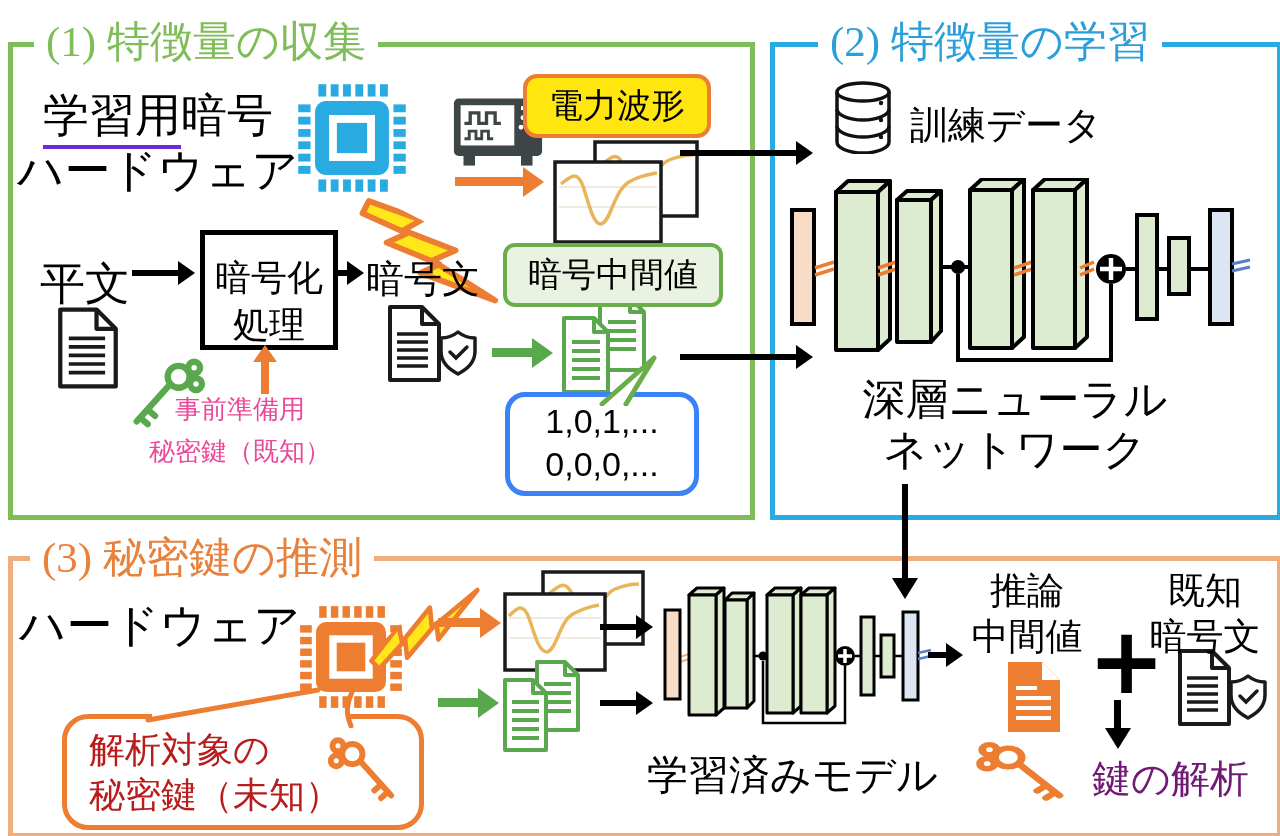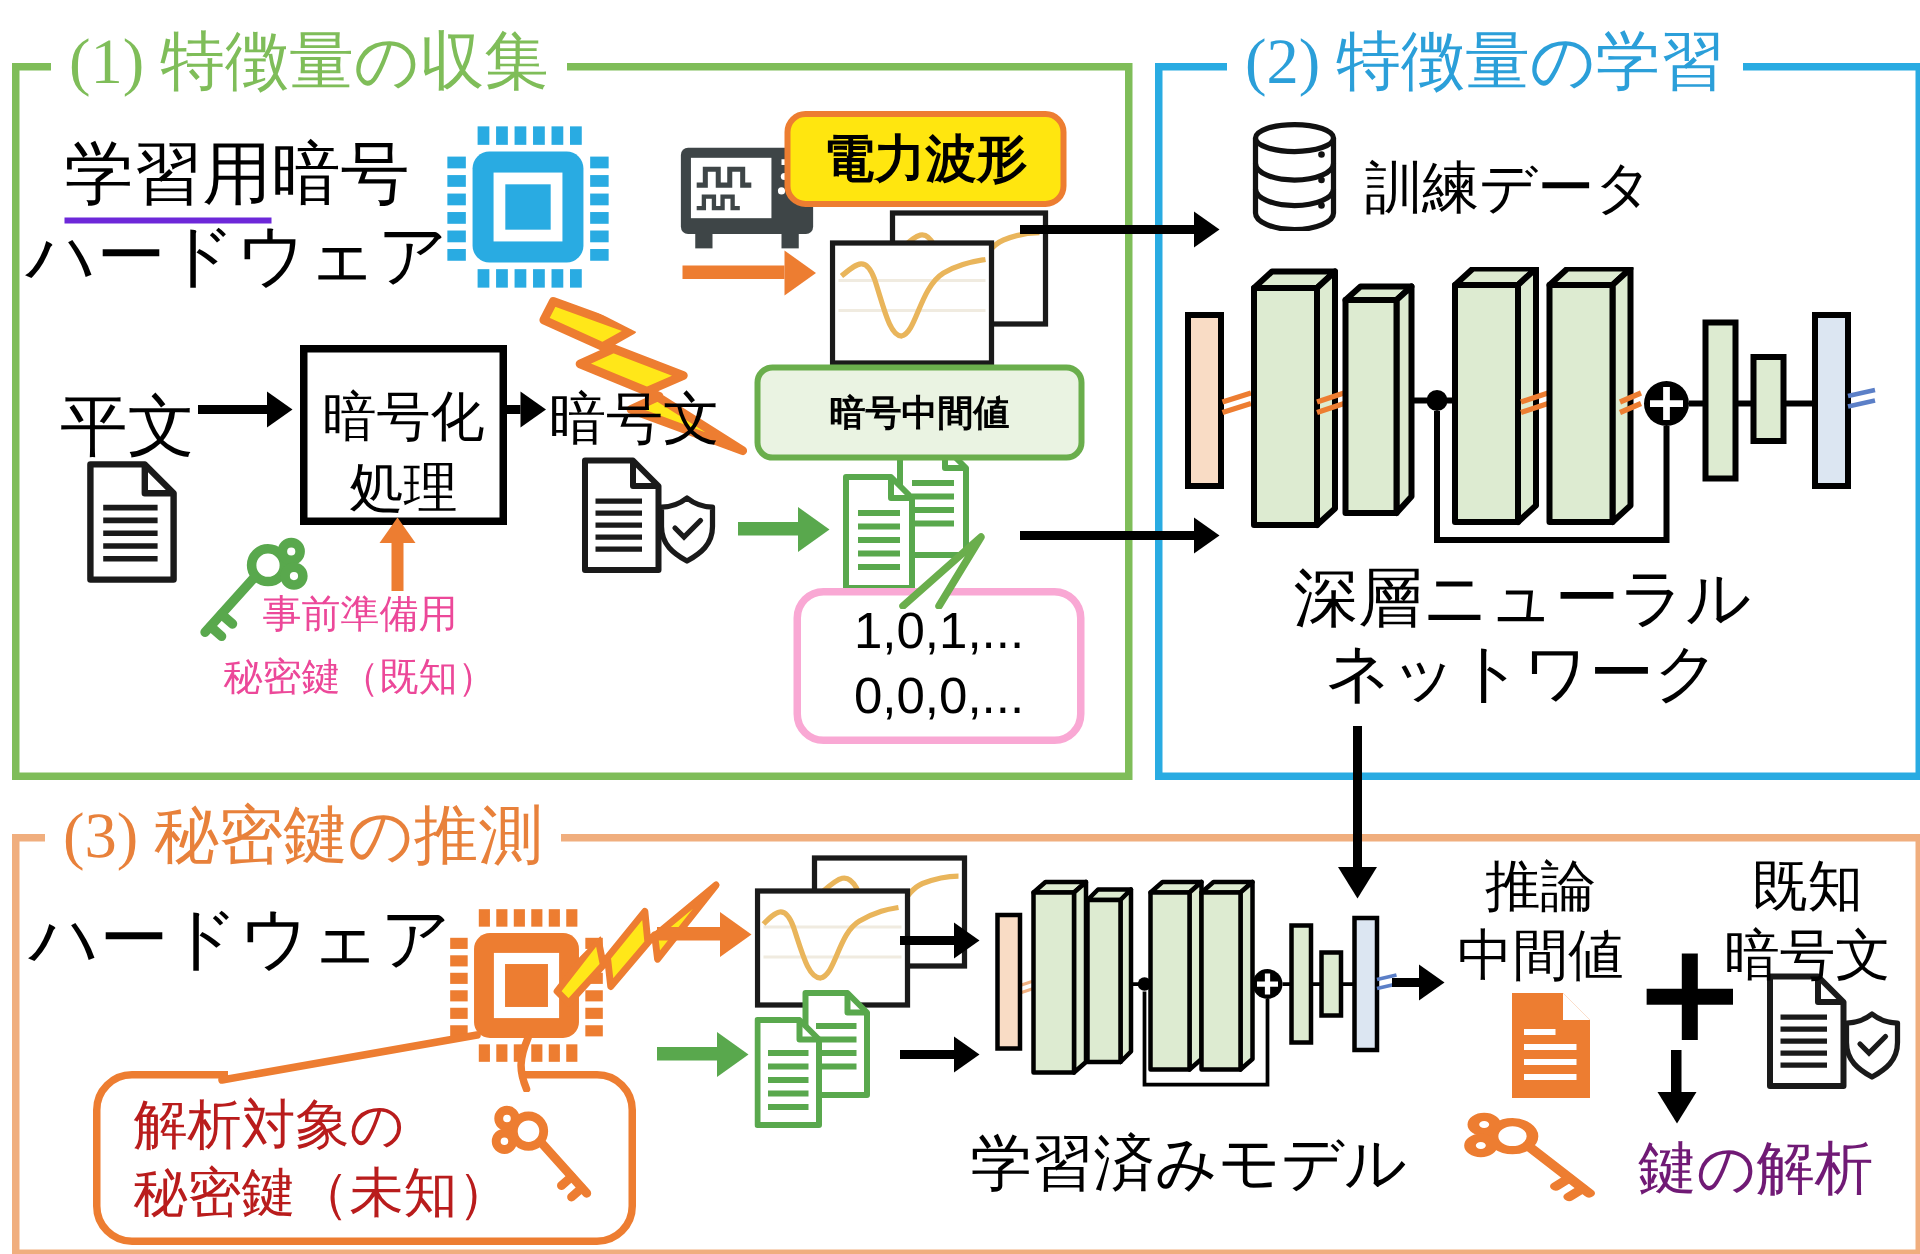--- a/index.html
+++ b/index.html
@@ -15,21 +15,21 @@
   .harrow{position:absolute;background:currentColor;z-index:5}
   .harrow::after{content:"";position:absolute;left:100%;top:50%;transform:translateY(-50%);
       border-top:12px solid transparent;border-bottom:12px solid transparent;border-left:17px solid currentColor}
   .harrow.big::after{border-top-width:15px;border-bottom-width:15px;border-left-width:21px}
   .varr{position:absolute;background:currentColor;z-index:5}
   .varr.down::after{content:"";position:absolute;top:100%;left:50%;transform:translateX(-50%);
       border-left:13px solid transparent;border-right:13px solid transparent;border-top:21px solid currentColor}
   .varr.up::after{content:"";position:absolute;bottom:100%;left:50%;transform:translateX(-50%);
       border-left:12px solid transparent;border-right:12px solid transparent;border-bottom:17px solid currentColor}
   .badge{position:absolute;display:flex;align-items:center;justify-content:center;
-         font-weight:700;z-index:4;white-space:nowrap}
+         font-weight:400;z-index:4;white-space:nowrap}
   .bubble{position:absolute;background:#fff;z-index:3}
   svg{display:block}
 </style>
 </head>
 <body>
 
 <div class="canvas">
 
   <div class="sbox" style="left:8px;top:42px;width:737px;height:468px;border:5px solid #7FBD59"></div>
   <div class="sbox" style="left:770px;top:42px;width:502px;height:468px;border:5px solid #29ABE2"></div>
@@ -168,21 +168,21 @@
       <line x1="11" y1="46" x2="42" y2="46"></line>
         <line x1="11" y1="54" x2="42" y2="54"></line>
       <line x1="11" y1="62" x2="42" y2="62"></line>
     </g>
     <g transform="translate(52,26)">
       <path d="M20,2 c5,4 11,6 17,6 v13 c0,12 -8,18 -17,23 c-9,-5 -17,-11 -17,-23 V8 c6,0 12,-2 17,-6 z" fill="#fff" stroke="#1a1a1a" stroke-width="3.5" stroke-linejoin="round"></path>
       <path d="M12,22 l6,6 l11,-11" fill="none" stroke="#1a1a1a" stroke-width="3.5" stroke-linecap="round"></path>
     </g>
   </svg>
 
-  <div class="badge" style="left:503px;top:243px;width:212px;height:56px;background:#EAF3E2;border:4px solid #6AAE4C;border-radius:12px;font-size:24px">
+  <div class="badge" style="left:503px;top:243px;width:212px;height:56px;background:#EAF3E2;border:4px solid #6AAE4C;border-radius:12px;font-size:34px">
     <span>暗号中間値</span>
   </div>
 
   <div class="harrow big" style="left:492px;top:348px;width:40px;height:9px;color:#59A84D"></div>
 
   <svg class="abs" style="left:560px;top:296px;z-index:2" width="110" height="104" viewBox="0 0 110 104">
     <g stroke="#59A84D" stroke-width="4" fill="#fff" stroke-linejoin="round">
       <path d="M40,2 h30 l14,14 v58 h-44 z"></path>
         <path d="M70,2 v14 h14" fill="none"></path>
       <line x1="48" y1="26" x2="76" y2="26"></line>
@@ -192,21 +192,21 @@
       <path d="M4,22 h30 l14,14 v60 h-44 z"></path>
         <path d="M34,22 v14 h14" fill="none"></path>
       <line x1="12" y1="46" x2="40" y2="46"></line>
         <line x1="12" y1="55" x2="40" y2="55"></line>
       <line x1="12" y1="64" x2="40" y2="64"></line>
         <line x1="12" y1="73" x2="40" y2="73"></line>
         <line x1="12" y1="82" x2="40" y2="82"></line>
     </g>
   </svg>
 
-  <div class="bubble" style="left:529px;top:392px;width:184px;height:94px;border:5px solid #f9a8d4;border-radius:20px">
+  <div class="bubble" style="left:505px;top:392px;width:184px;height:94px;border:5px solid #3b82f6;border-radius:20px">
     <div class="ctr" style="font-size:34px;line-height:43px;padding-top:3px">
       <div>1,0,1,...</div>
       <div>0,0,0,...</div>
     </div>
   </div>
   <svg class="abs" style="left:592px;top:352px;z-index:4" width="72" height="54" viewBox="0 0 72 54">
     <path d="M10,52 L62,6 L34,52" fill="#fff" stroke="#6AAE4C" stroke-width="5" stroke-linecap="round" stroke-linejoin="round"></path>
   </svg>
 
   <div class="harrow" style="left:680px;top:354px;width:116px;height:6px;color:#000"></div>

